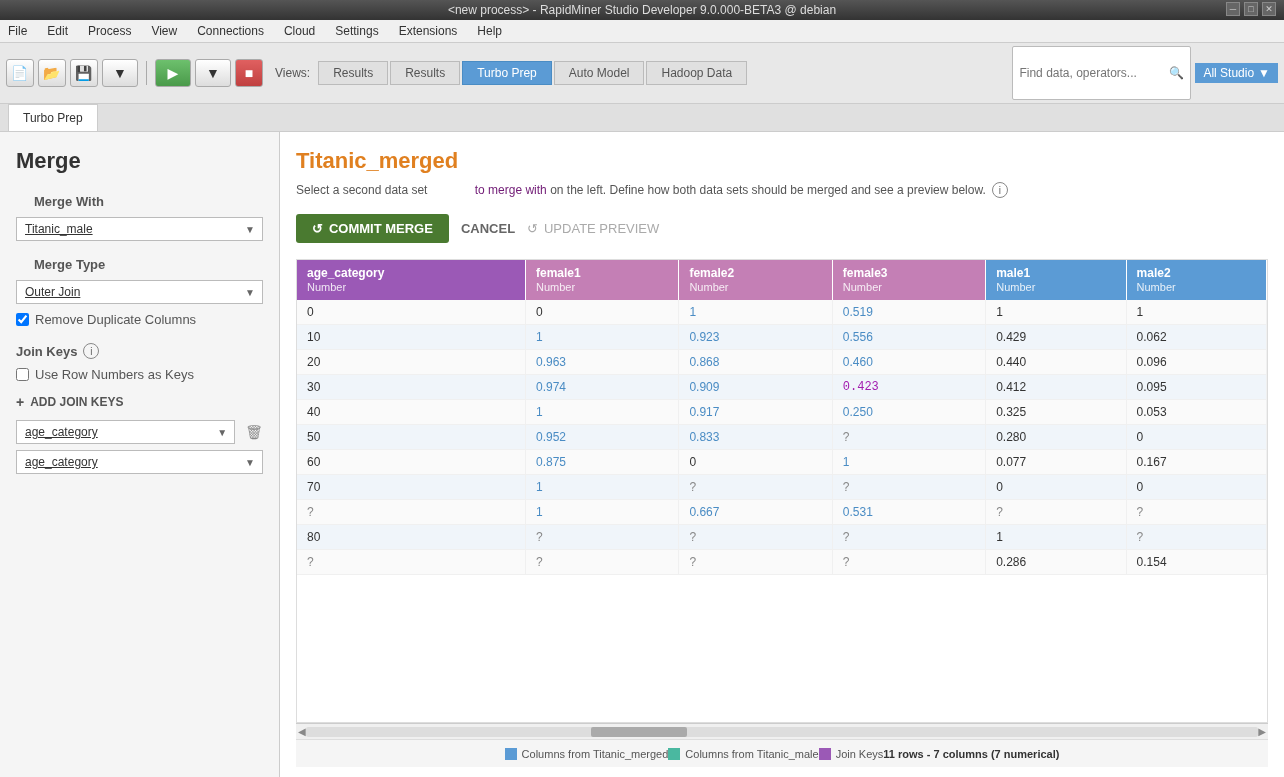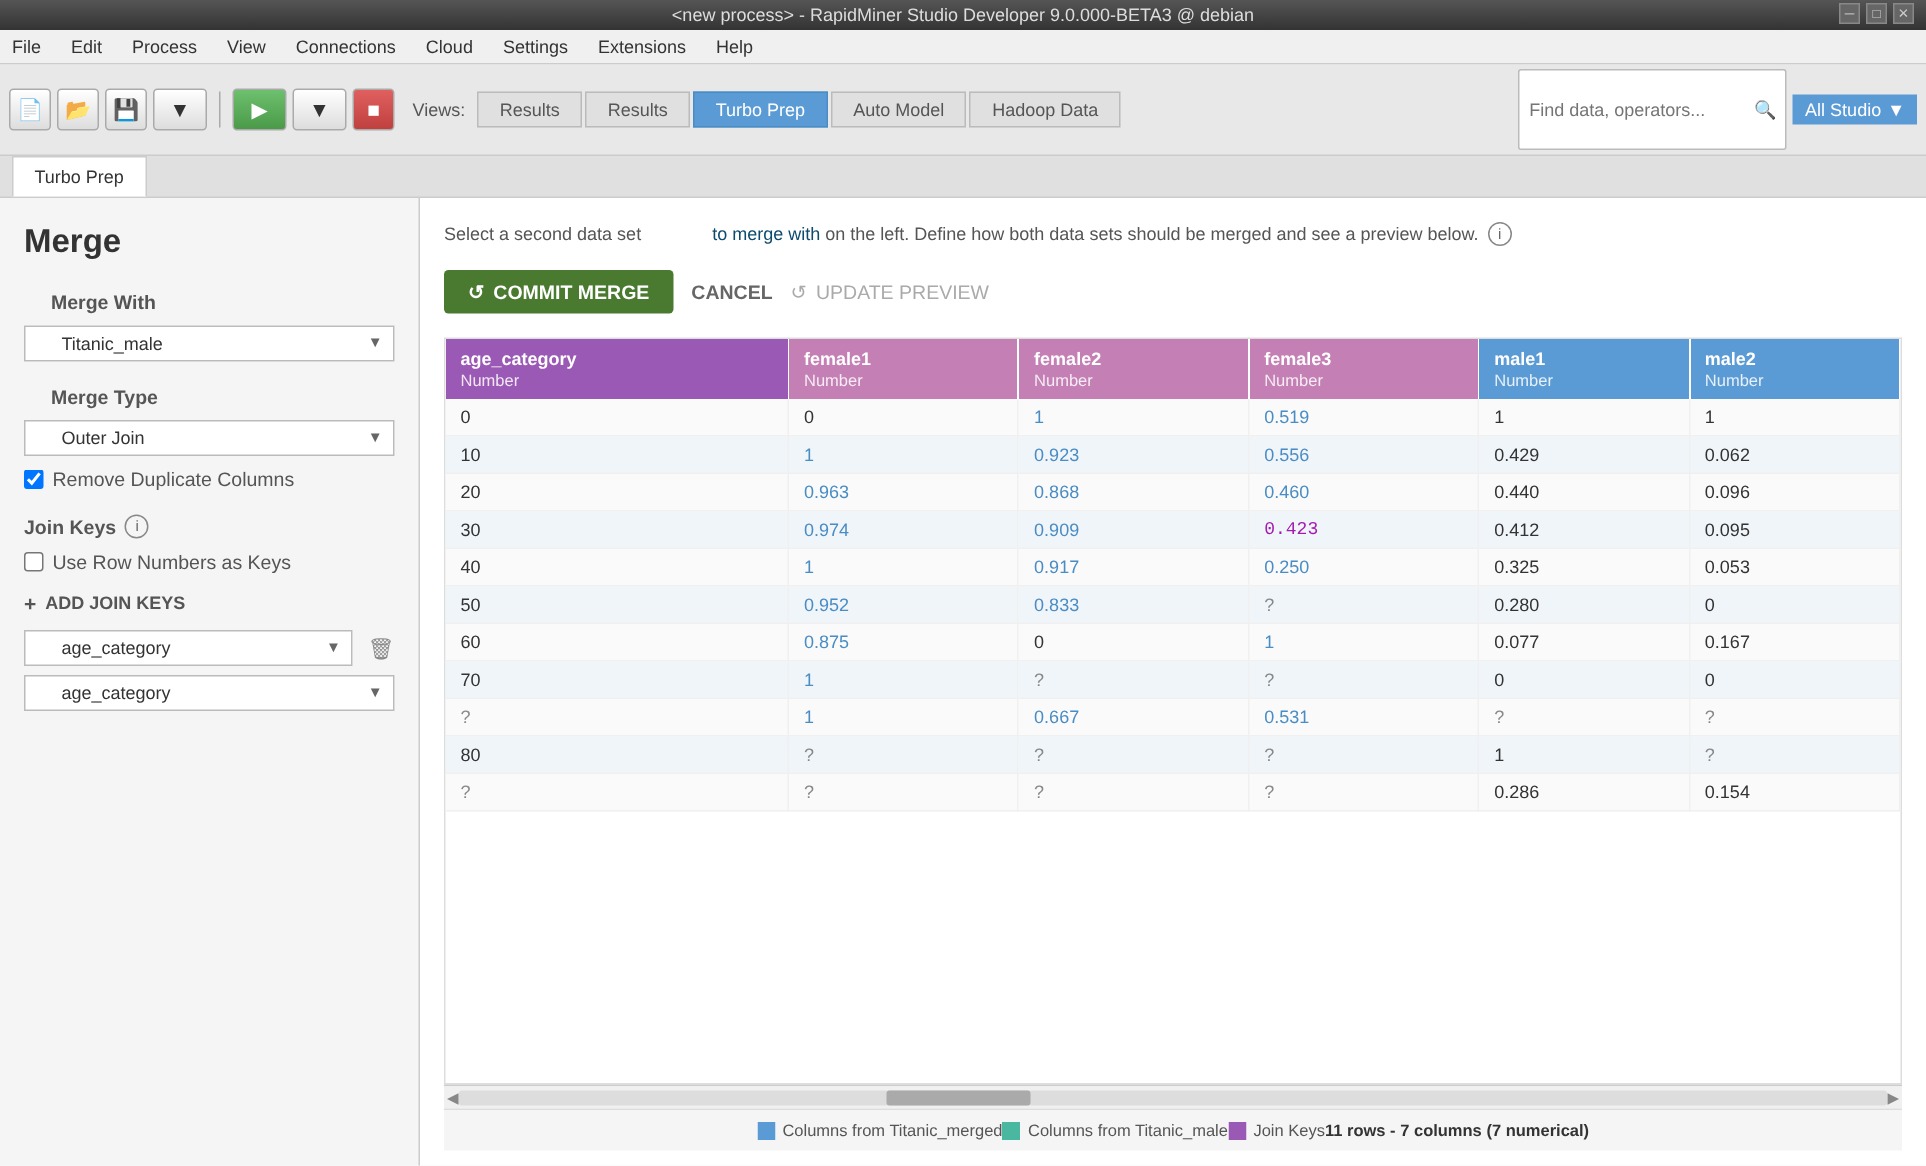--- a/index.html
+++ b/index.html
@@ -155,27 +155,28 @@
     .section-label {
       font-size: 13px;
       font-weight: bold;
       color: #555;
       margin-bottom: 8px;
       margin-top: 16px;
       margin-left: 18px;
     }
     .dropdown-select {
       width: 100%;
-      padding: 4px 24px;
+      padding: 4px 8px;
       border: 1px solid #bbb;
       background: white;
       font-size: 12px;
       appearance: none;
       cursor: pointer;
       color: #333;
+      text-decoration: underline;
     }
     .dropdown-wrapper {
       position: relative;
     }
     .dropdown-wrapper::after {
       content: '▼';
       position: absolute;
       right: 8px;
       top: 50%;
       transform: translateY(-50%);
@@ -261,21 +262,21 @@
       margin-bottom: 8px;
     }
     .subtitle {
       font-size: 12px;
       color: #555;
       margin-bottom: 16px;
       display: flex;
       align-items: center;
       gap: 6px;
     }
-    .subtitle a { color: #0c4a6e; text-decoration: none; padding-left: 44px; }
+    .subtitle a { color: #701a75; text-decoration: none; padding-left: 44px; }
     .action-bar {
       display: flex;
       align-items: center;
       gap: 12px;
       margin-bottom: 16px;
     }
     .commit-btn {
       background: #4a7a30;
       color: white;
       border: none;
@@ -496,20 +497,21 @@
     <div class="key-row">
       <div class="dropdown-wrapper" style="flex:1;">
         <select class="dropdown-select">
           <option>age_category</option>
         </select>
       </div>
     </div>
   </div>
 
   <div class="right-panel">
+    <div class="dataset-title">Titanic_merged</div>
     <div class="subtitle">
       <span>Select a second data set <a>to merge with</a> on the left.  Define how both data sets should be merged and see a preview below.</span>
       <div class="info-icon">i</div>
     </div>
 
     <div class="action-bar">
       <button class="commit-btn">
         <span>↺</span>
         <span>COMMIT MERGE</span>
       </button>

